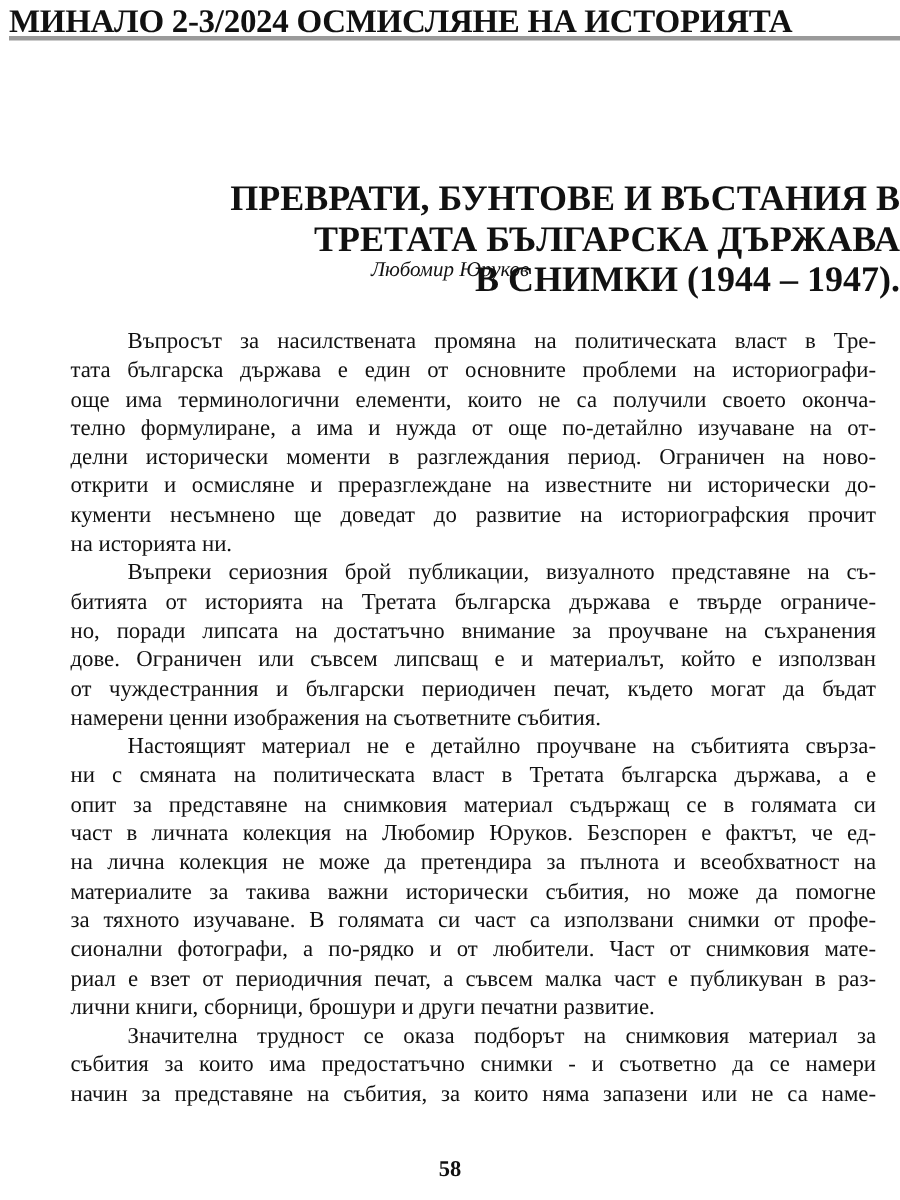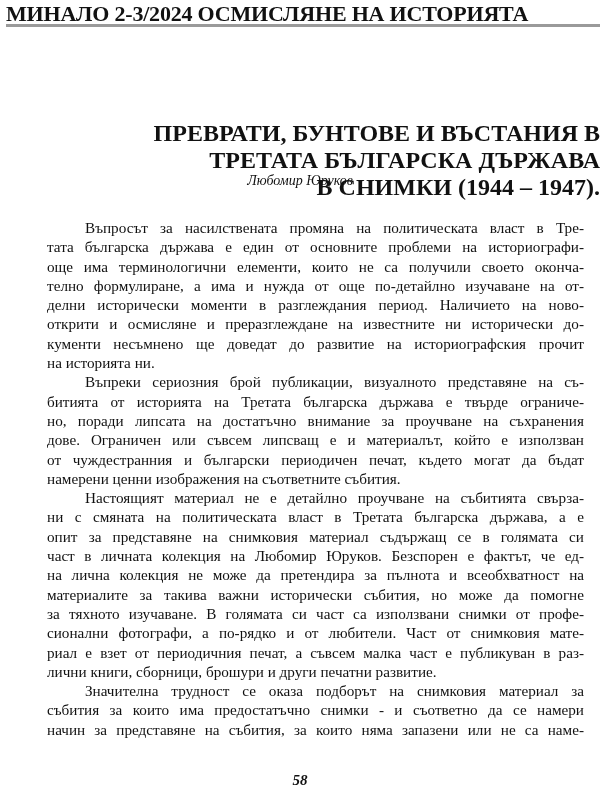--- a/index.html
+++ b/index.html
@@ -12,41 +12,41 @@
          font-weight: bold; font-size: 24px; line-height: 27px; margin-top: 36px; }
   .title div { white-space: nowrap; }
   .author { position: absolute; left: 0; top: 173px; width: 600px; text-align: center;
          font-style: italic; font-size: 14px; }
   .body-text { position: absolute; left: 47px; top: 218px; width: 537px;
          font-size: 15.2px; line-height: 19.3px; text-align: justify; }
   .line { display: block; white-space: nowrap; text-align-last: justify; text-align: justify; }
   .line.last { text-align-last: left; }
   .line.indent { padding-left: 38px; }
   .page-number { position: absolute; left: 0; top: 772px; width: 600px; text-align: center;
-         font-weight: bold; font-size: 15px; font-style: italic; }
+         font-weight: bold; font-size: 15px; }
 </style>
 </head>
 <body>
 
 <div class="running-head">МИНАЛО  2-3/2024 ОСМИСЛЯНЕ НА ИСТОРИЯТА</div>
 <div class="head-rule"></div>
 
 <div class="title">
   <div>ПРЕВРАТИ, БУНТОВЕ И ВЪСТАНИЯ В</div>
   <div>ТРЕТАТА БЪЛГАРСКА ДЪРЖАВА</div>
   <div>В СНИМКИ (1944 – 1947).</div>
 </div>
 <div class="author">Любомир Юруков</div>
 
 <div class="body-text" id="body-text">
     <span class="line indent">Въпросът за насилствената промяна на политическата власт в Тре-</span>
     <span class="line">тата българска държава е един от основните проблеми на историографи-</span>
     <span class="line">още има терминологични елементи, които не са получили своето оконча-</span>
     <span class="line">телно формулиране, а има и нужда от още по-детайлно изучаване на от-</span>
-    <span class="line">делни исторически моменти в разглеждания период. Наличието на ново-</span>
+    <span class="line">делни исторически моменти в разглеждания период. Ограничен на ново-</span>
     <span class="line">открити и осмисляне и преразглеждане на известните ни исторически до-</span>
     <span class="line">кументи несъмнено ще доведат до развитие на историографския прочит</span>
     <span class="line last">на историята ни.</span>
     <span class="line indent">Въпреки сериозния брой публикации, визуалното представяне на съ-</span>
     <span class="line">битията от историята на Третата българска държава е твърде ограниче-</span>
     <span class="line">но, поради липсата на достатъчно внимание за проучване на съхранения</span>
     <span class="line">дове. Ограничен или съвсем липсващ е и материалът, който е използван</span>
     <span class="line">от чуждестранния и български периодичен печат, където могат да бъдат</span>
     <span class="line last">намерени ценни изображения на съответните събития.</span>
     <span class="line indent">Настоящият материал не е детайлно проучване на събитията свърза-</span>

